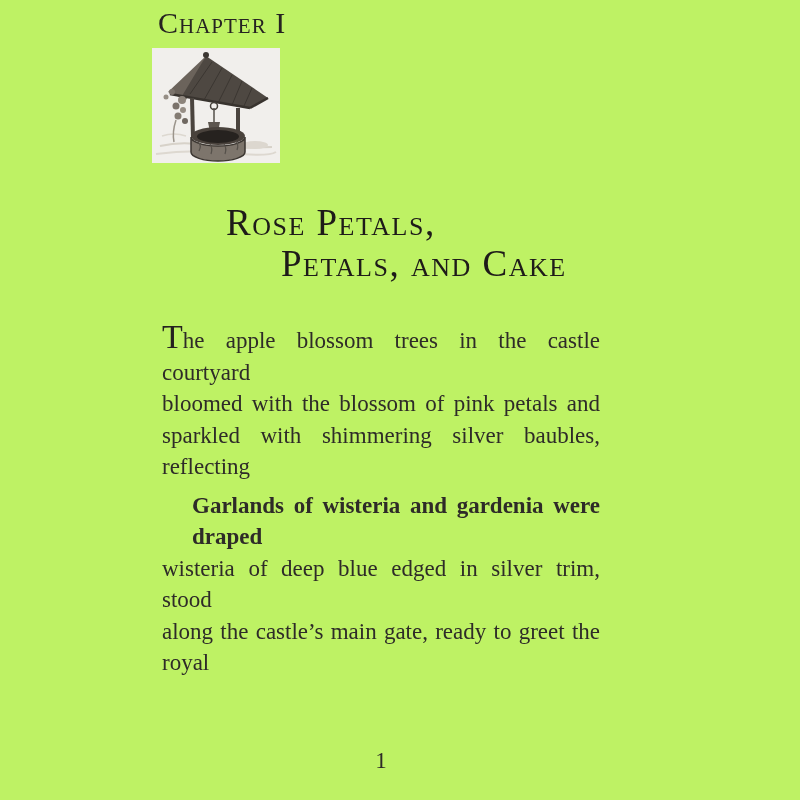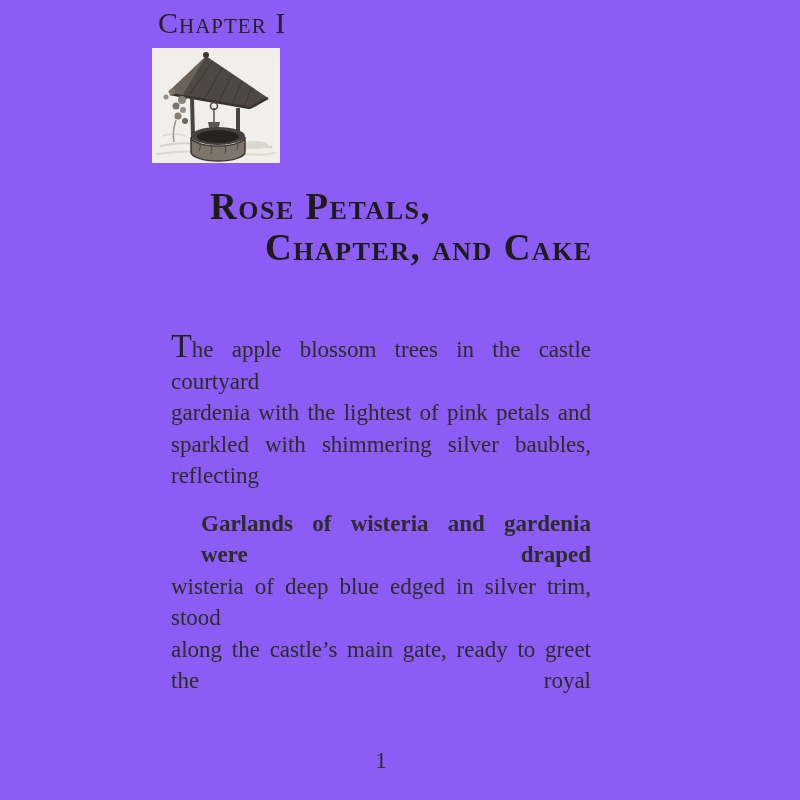--- a/index.html
+++ b/index.html
@@ -1,20 +1,20 @@
 <!DOCTYPE html>
 <html><head>
 <meta charset="utf-8">
 <style>
   html, body { margin: 0; padding: 0; background: #ffffff; }
   .page {
     position: relative;
     width: 800px;
     height: 800px;
-    background: #8b5cf6;
+    background: #bef264;
     font-family: "Liberation Serif", "DejaVu Serif", serif;
     color: #2e2b28;
     overflow: hidden;
   }
   .chapter-label {
     position: absolute;
     left: 158px;
     top: 6px;
     font-variant: small-caps;
     font-size: 30px;
@@ -25,41 +25,41 @@
     position: absolute;
     left: 152px;
     top: 48px;
     width: 128px;
     height: 115px;
   }
   .chapter-title {
     position: absolute;
     left: 210px;
     top: 186px;
-    margin: 0;
-    font-weight: bold;
+    margin: 16px;
+    font-weight: normal;
     font-variant: small-caps;
     font-size: 37px;
     line-height: 41px;
     letter-spacing: 1.5px;
     color: #1e1b19;
     white-space: nowrap;
   }
   .chapter-title .title-line { display: block; }
   .chapter-title .title-line2 { margin-left: 55px; }
   .body-text {
     position: absolute;
     left: 155px;
     top: 314px;
     width: 452px;
     font-size: 23px;
     line-height: 31.5px;
     color: #2e2b28;
   }
-  .body-text p { margin: 16px; padding: 0; }
+  .body-text p { margin: 7px; padding: 0; }
   .line {
     display: block;
     text-align: justify;
     text-align-last: justify;
     text-justify: inter-word;
     word-spacing: 1px;
   }
   .line.endline { text-align-last: left; }
   .line.indent { padding-left: 30px; box-sizing: border-box; font-weight: bold; }
   .dropcap {
@@ -124,27 +124,27 @@
       <ellipse cx="66" cy="88.5" rx="21" ry="6.5" fill="#26221f"></ellipse>
 
       <path d="M39 89 L39 104 A27 9 0 0 0 93 104 L93 89 A27 9 0 0 1 39 89 Z" fill="#7d756c" stroke="#3b3631" stroke-width="1.5"></path>
 
       <path d="M46 94 q4 3 1 9 M58 96 q3 4 1 10 M72 96 q3 4 1 10 M84 93 q3 4 1 9" stroke="#55504a" stroke-width="1.2" fill="none"></path>
     </svg>
   </div>
 
   <h1 class="chapter-title">
     <span class="title-line title-line1">Rose Petals,</span>
-    <span class="title-line title-line2">Chapter, and Cake</span>
+    <span class="title-line title-line2">Petals, and Cake</span>
   </h1>
 
   <div class="body-text">
     <p>
       <span class="line"><span class="dropcap">T</span><span>he apple blossom trees in the castle courtyard</span></span>
-      <span class="line">gardenia with the lightest of pink petals and</span>
+      <span class="line">bloomed with the blossom of pink petals and</span>
       <span class="line">sparkled with shimmering silver baubles, reflecting</span>
     </p>
     <p>
       <span class="line indent">Garlands of wisteria and gardenia were draped</span>
       <span class="line">wisteria of deep blue edged in silver trim, stood</span>
       <span class="line">along the castle’s main gate, ready to greet the royal</span>
 
     </p>
   </div>
 

